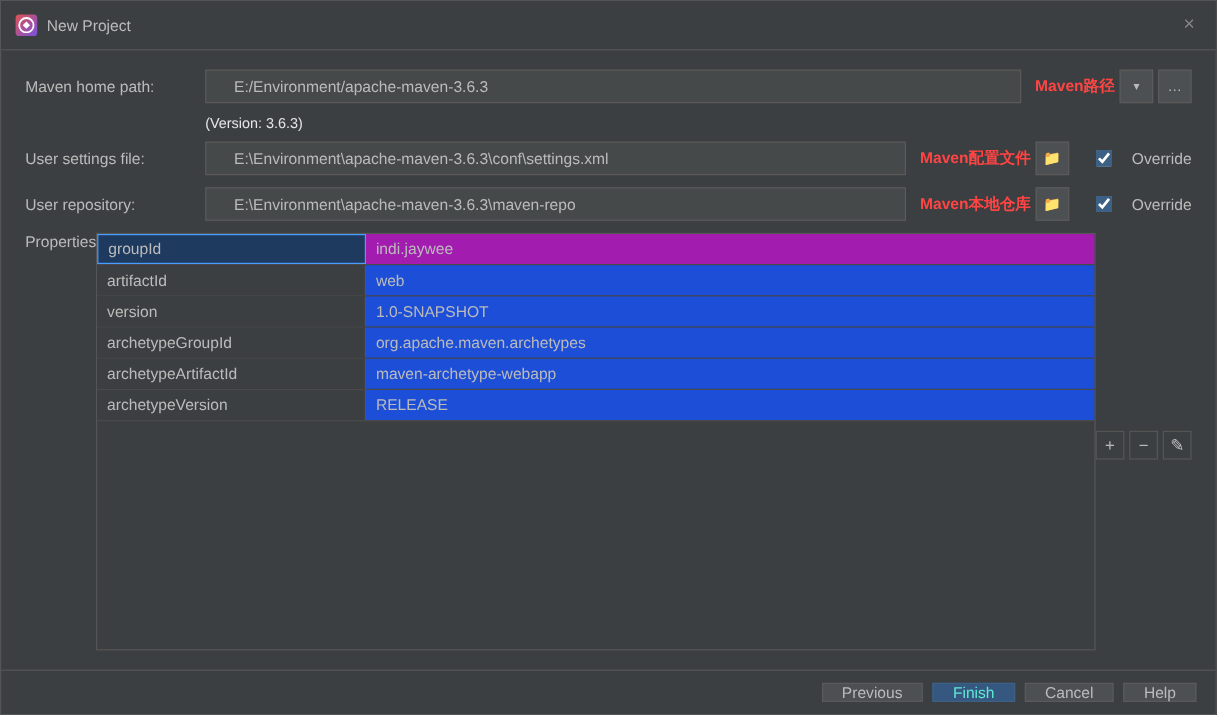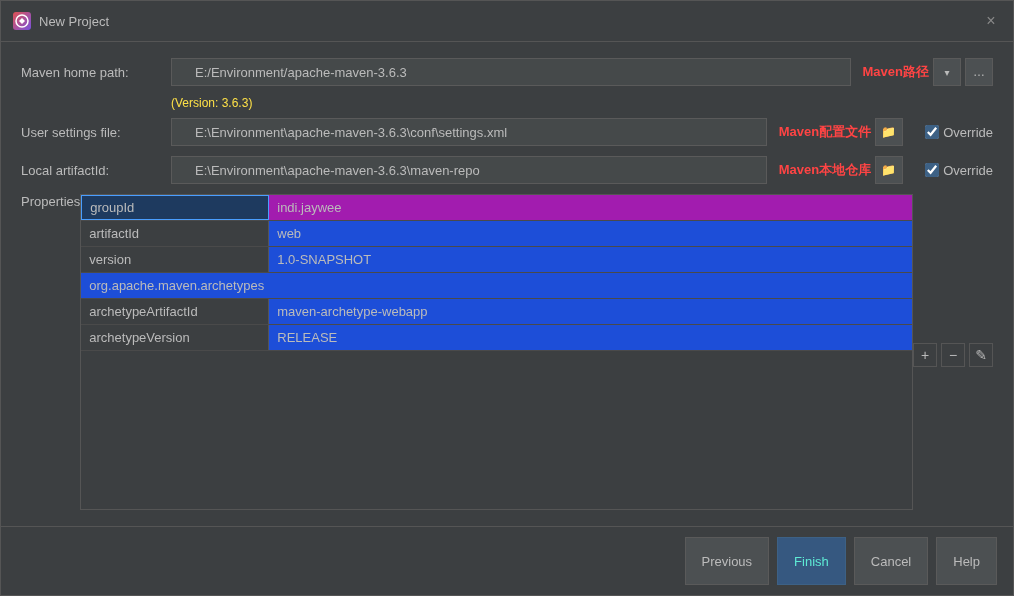--- a/index.html
+++ b/index.html
@@ -114,37 +114,37 @@
       height: 28px;
       cursor: pointer;
       display: flex;
       align-items: center;
       justify-content: center;
       font-size: 12px;
     }
     .override-group {
       display: flex;
       align-items: center;
-      gap: 4px;
+      gap: 16px;
       margin-left: 6px;
       padding-left: 12px;
     }
     .override-checkbox {
       accent-color: #3d6185;
       width: 14px;
       height: 14px;
       cursor: pointer;
     }
     .override-label {
       color: #bbbbbb;
       font-size: 13px;
     }
     .version-note {
       margin-left: 150px;
-      color: #fde047;
+      color: #e5e5e5;
       font-size: 12px;
       margin-bottom: 8px;
     }
     .annotation {
       color: #ff4444;
       font-size: 13px;
       margin-left: 8px;
       font-weight: bold;
     }
     .section-title {
@@ -170,21 +170,21 @@
       border-bottom: none;
     }
     .prop-row.selected .prop-key {
       background: #1e3a5f;
       border: 1px solid #4a9eff;
     }
     .prop-row.selected .prop-value {
       background: #a21caf;
     }
     .prop-key {
-      width: 188px;
+      width: 224px;
       background: #3c3f41;
       border-right: 1px solid #555;
       padding: 4px 8px;
       color: #bbbbbb;
       font-size: 13px;
       display: flex;
       align-items: center;
       flex-shrink: 0;
     }
     .prop-value {
@@ -220,21 +220,21 @@
     }
     .footer {
       border-top: 1px solid #555;
       padding: 10px 16px;
       display: flex;
       justify-content: flex-end;
       gap: 8px;
       align-items: center;
     }
     .footer-btn {
-      height: 48px;
+      height: 16px;
       padding: 0 16px;
       font-size: 13px;
       cursor: pointer;
       border: 1px solid #5a5a5a;
     }
     .btn-previous {
       background: #4c5052;
       color: #bbbbbb;
     }
     .btn-finish {
@@ -290,21 +290,21 @@
         <span class="annotation">Maven配置文件</span>
         <button class="btn-browse">📁</button>
         <div class="override-group">
           <input type="checkbox" class="override-checkbox" checked="" style="">
           <span class="override-label">Override</span>
         </div>
       </div>
     </div>
 
     <div class="form-row">
-      <span class="form-label">Local artifactId:</span>
+      <span class="form-label">User repository:</span>
       <div class="input-group">
         <input type="text" class="text-input" value="E:\Environment\apache-maven-3.6.3\maven-repo" style="">
         <span class="annotation">Maven本地仓库</span>
         <button class="btn-browse">📁</button>
         <div class="override-group">
           <input type="checkbox" class="override-checkbox" checked="" style="">
           <span class="override-label">Override</span>
         </div>
       </div>
     </div>
@@ -319,20 +319,21 @@
     </div>
           <div class="prop-row">
       <div class="prop-key">artifactId</div>
       <div class="prop-value">web</div>
     </div>
           <div class="prop-row">
       <div class="prop-key">version</div>
       <div class="prop-value">1.0-SNAPSHOT</div>
     </div>
           <div class="prop-row">
+      <div class="prop-key">archetypeGroupId</div>
       <div class="prop-value">org.apache.maven.archetypes</div>
     </div>
           <div class="prop-row">
       <div class="prop-key">archetypeArtifactId</div>
       <div class="prop-value">maven-archetype-webapp</div>
     </div>
           <div class="prop-row">
       <div class="prop-key">archetypeVersion</div>
       <div class="prop-value">RELEASE</div>
     </div>

